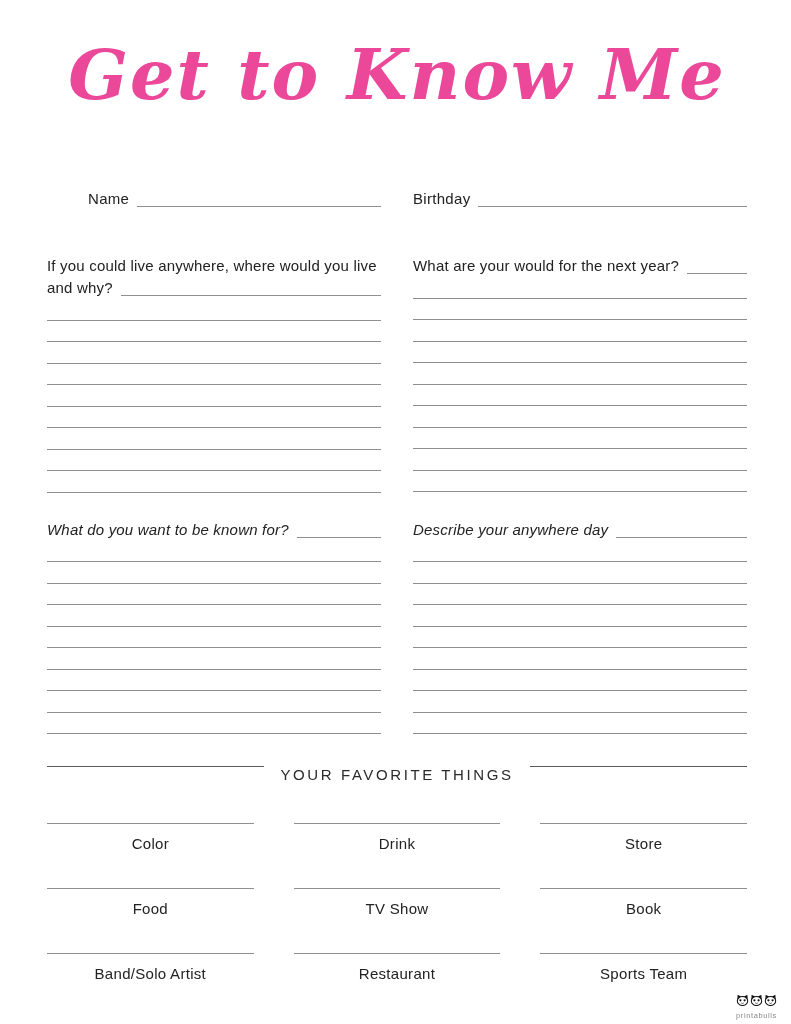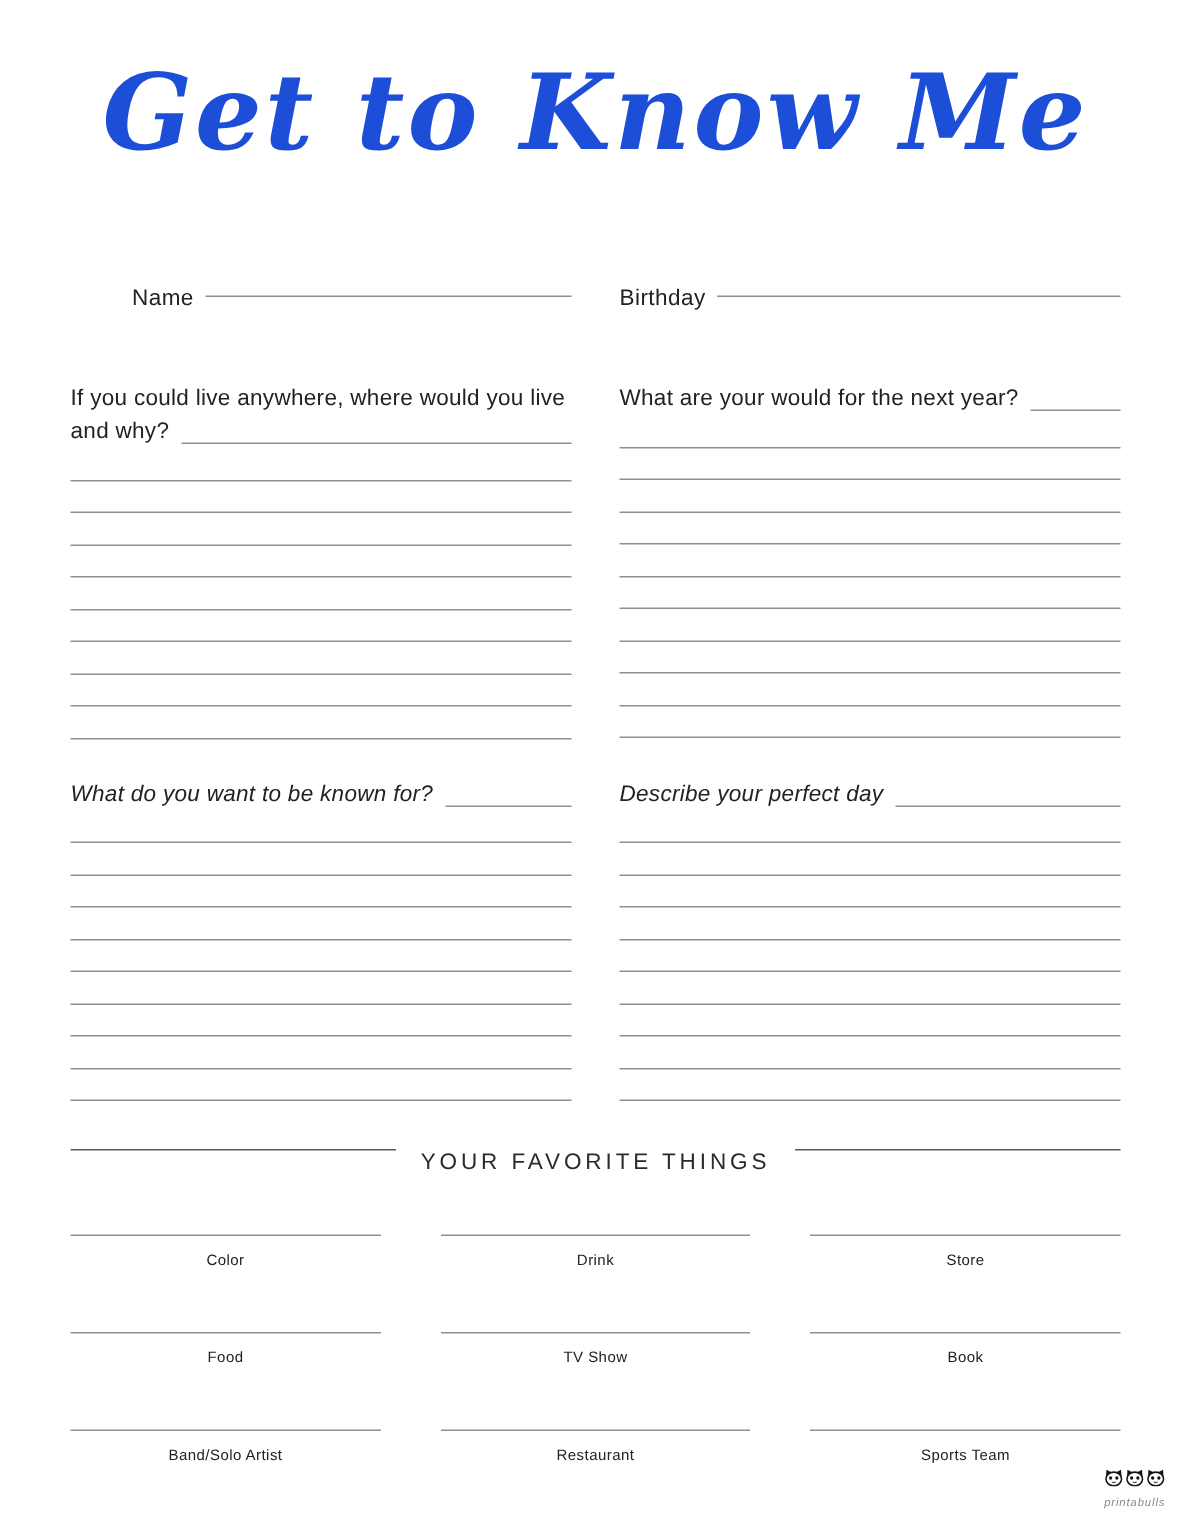--- a/index.html
+++ b/index.html
@@ -22,30 +22,30 @@
   .content{padding:0 44px 0 47px;}
   .title{
     margin:30px 0 0 0;
     text-align:center;
     font-family:"DejaVu Serif", serif;
     font-style:italic;
     font-weight:bold;
     font-size:70px;
     line-height:90px;
     letter-spacing:2px;
-    color:#1d4ed8;
+    color:#ec4899;
   }
   
   .fields-row{
     display:grid;
     grid-template-columns:1fr 1fr;
     column-gap:32px;
     margin-top:68px;
   }
-  .field{display:flex;align-items:center;line-height:22px;font-size:15px;letter-spacing:.3px;}
+  .field{display:flex;align-items:flex-end;line-height:22px;font-size:15px;letter-spacing:.3px;}
   .field .label{white-space:nowrap;}
   .fill{
     flex:1;
     border-bottom:1px solid var(--rule);
     margin:0 0 3px 8px;
     min-width:30px;
   }
   .fields-row .field:first-child{padding-left:41px;}
   
   .q-grid{
@@ -86,28 +86,27 @@
     row-gap:25px;
     margin-top:40px;
   }
   .fav-cell{
     border-top:1px solid var(--rule);
     height:40px;
     box-sizing:border-box;
     padding-top:11px;
     text-align:center;
   }
-  .fav-label{font-size:10px;letter-spacing:.3px;}
+  .fav-label{font-size:15px;letter-spacing:.3px;}
   
   .logo{
     position:absolute;
     right:14px;
-    bottom:18px;
+    bottom:4px;
     text-align:center;
-    font-style:italic;
   }
   .dogs{display:flex;justify-content:center;gap:1px;}
   .brand-text{
     font-size:7.5px;
     color:var(--brand);
     letter-spacing:.6px;
     margin-top:1px;
   }
 </style>
 </head>
@@ -181,21 +180,21 @@
             <div class="rule"></div>
             <div class="rule"></div>
             <div class="rule"></div>
             <div class="rule"></div>
             <div class="rule"></div>
             <div class="rule"></div>
           </div>
       </div>
       <div class="q-block">
         <div class="q-row">
-          <span class="q-label">Describe your perfect day</span>
+          <span class="q-label">Describe your anywhere day</span>
           <span class="fill"></span>
         </div>
         <div class="rules">
             <div class="rule"></div>
             <div class="rule"></div>
             <div class="rule"></div>
             <div class="rule"></div>
             <div class="rule"></div>
             <div class="rule"></div>
             <div class="rule"></div>

